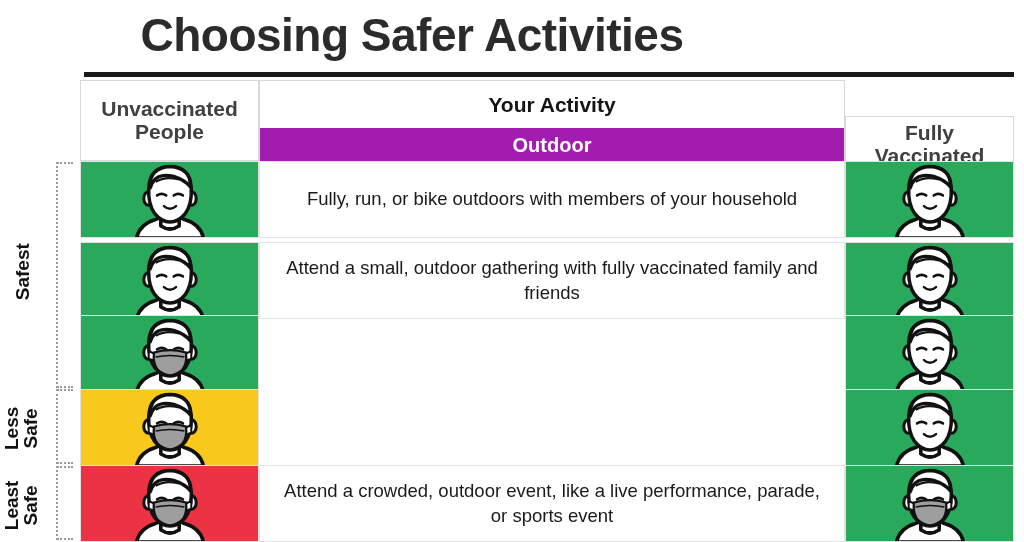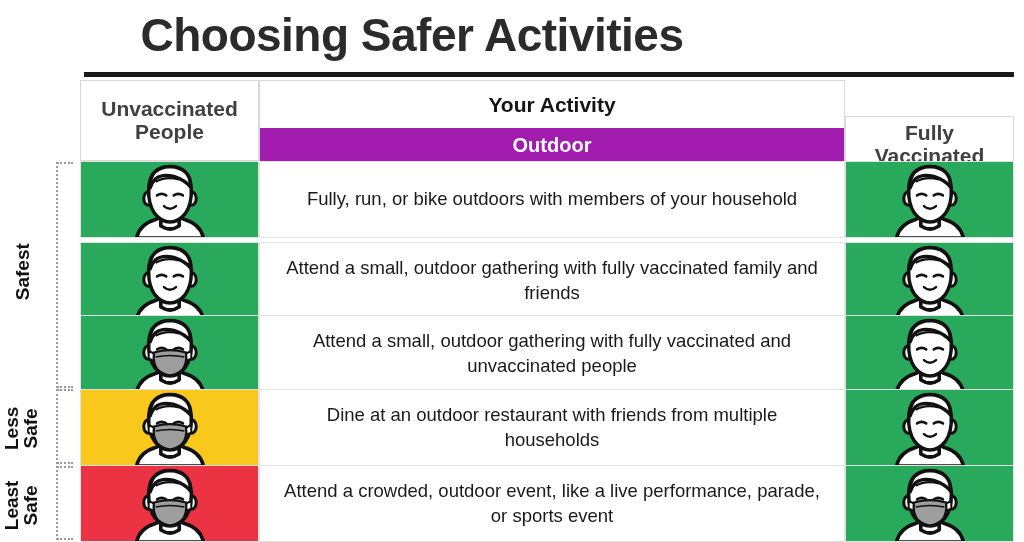--- a/index.html
+++ b/index.html
@@ -364,21 +364,20 @@
     <path d="M33,44 Q39,40 45,44" fill="none" stroke="#111111" stroke-width="3.4" stroke-linecap="round"></path>
     <path d="M55,44 Q61,40 67,44" fill="none" stroke="#111111" stroke-width="3.4" stroke-linecap="round"></path>
 
       <path d="M30,50 L22,46 L22,56 L30,59 Z" fill="#fff" stroke="#111111" stroke-width="2.6" stroke-linejoin="round"></path>
       <path d="M70,50 L78,46 L78,56 L70,59 Z" fill="#fff" stroke="#111111" stroke-width="2.6" stroke-linejoin="round"></path>
       <path d="M29,48 Q50,42 71,48 Q73,62 66,71 Q58,78 50,78 Q42,78 34,71 Q27,62 29,48 Z" fill="#9E9E9E" stroke="#111111" stroke-width="3"></path>
       <path d="M31,54 Q50,50 69,54" fill="none" stroke="#111111" stroke-width="2.2"></path>
 
   </svg>
      </div>
-     <div class="cell-activity">Attend a small, outdoor gathering with fully vaccinated and unvaccinated people</div>
      <div class="cell-person cell-right" style="background:#29A95C">
 
   <svg class="person-svg" viewBox="0 0 100 100">
 
     <path d="M6,100 Q10,82 30,76 L38,73 L38,84 Q50,92 62,84 L62,73 L70,76 Q90,82 94,100 Z" fill="#ffffff" stroke="#111111" stroke-width="4.6" stroke-linejoin="round"></path>
 
     <path d="M38,64 L38,84 Q50,92 62,84 L62,64 Z" fill="#ffffff" stroke="#111111" stroke-width="4.6" stroke-linejoin="round"></path>
 
     <ellipse cx="22" cy="48" rx="6.5" ry="9" fill="#ffffff" stroke="#111111" stroke-width="4"></ellipse>
     <ellipse cx="78" cy="48" rx="6.5" ry="9" fill="#ffffff" stroke="#111111" stroke-width="4"></ellipse>
@@ -416,21 +415,20 @@
     <path d="M33,44 Q39,40 45,44" fill="none" stroke="#111111" stroke-width="3.4" stroke-linecap="round"></path>
     <path d="M55,44 Q61,40 67,44" fill="none" stroke="#111111" stroke-width="3.4" stroke-linecap="round"></path>
 
       <path d="M30,50 L22,46 L22,56 L30,59 Z" fill="#fff" stroke="#111111" stroke-width="2.6" stroke-linejoin="round"></path>
       <path d="M70,50 L78,46 L78,56 L70,59 Z" fill="#fff" stroke="#111111" stroke-width="2.6" stroke-linejoin="round"></path>
       <path d="M29,48 Q50,42 71,48 Q73,62 66,71 Q58,78 50,78 Q42,78 34,71 Q27,62 29,48 Z" fill="#9E9E9E" stroke="#111111" stroke-width="3"></path>
       <path d="M31,54 Q50,50 69,54" fill="none" stroke="#111111" stroke-width="2.2"></path>
 
   </svg>
      </div>
-     <div class="cell-activity">Dine at an outdoor restaurant with friends from multiple households</div>
      <div class="cell-person cell-right" style="background:#29A95C">
 
   <svg class="person-svg" viewBox="0 0 100 100">
 
     <path d="M6,100 Q10,82 30,76 L38,73 L38,84 Q50,92 62,84 L62,73 L70,76 Q90,82 94,100 Z" fill="#ffffff" stroke="#111111" stroke-width="4.6" stroke-linejoin="round"></path>
 
     <path d="M38,64 L38,84 Q50,92 62,84 L62,64 Z" fill="#ffffff" stroke="#111111" stroke-width="4.6" stroke-linejoin="round"></path>
 
     <ellipse cx="22" cy="48" rx="6.5" ry="9" fill="#ffffff" stroke="#111111" stroke-width="4"></ellipse>
     <ellipse cx="78" cy="48" rx="6.5" ry="9" fill="#ffffff" stroke="#111111" stroke-width="4"></ellipse>

